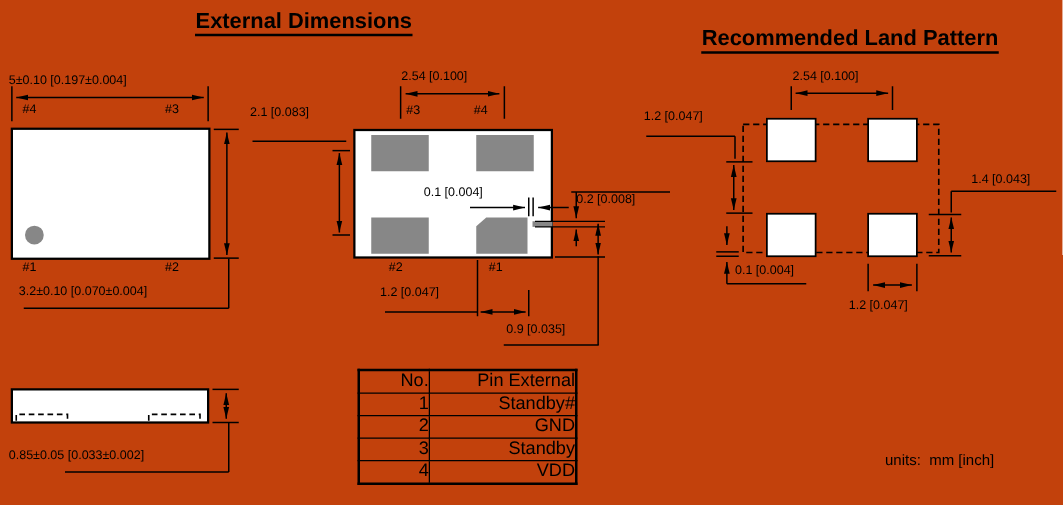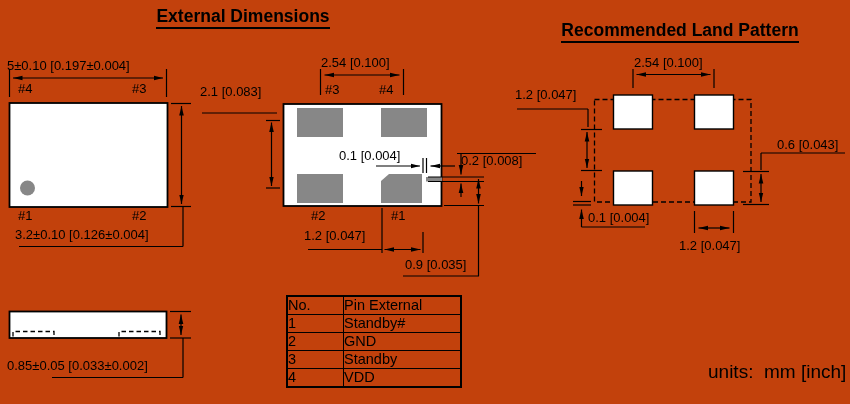--- a/index.html
+++ b/index.html
@@ -2,36 +2,36 @@
 <html><head>
 <meta charset="utf-8">
 <style>
   html,body{margin:0;padding:0;background:#fff;}
   .canvas{
     position:relative;width:850px;height:404px;background:#c2410c;
     font-family:Liberation Sans, sans-serif;color:#000;overflow:hidden;
   }
   .canvas svg{position:absolute;left:0;top:0;}
   .dim{
-    position:absolute;font-size:13px;line-height:1.1;white-space:pre;color:#000;
+    position:absolute;font-size:10px;line-height:1.1;white-space:pre;color:#000;
   }
   .title{
     position:absolute;font-size:17.5px;font-weight:bold;text-align:center;white-space:nowrap;
   }
   .title span{border-bottom:2.2px solid #000;padding-bottom:1px;}
   .pin-table{
     position:absolute;left:286px;top:295px;width:176px;
     border-collapse:collapse;border:2px solid #000;table-layout:fixed;
   }
   .pin-table td{
-    border:1.6px solid #000;text-align:left;vertical-align:middle;
+    border:1.6px solid #000;text-align:right;vertical-align:middle;
     font-size:14.5px;padding:0;height:17px;line-height:17px;
   }
   .pin-table td.c1{width:55px;}
-  .units{position:absolute;font-size:19px;white-space:pre;}
+  .units{position:absolute;font-size:12px;white-space:pre;}
 </style>
 </head>
 <body>
 
 <div class="canvas">
 
   <svg width="850" height="404" viewBox="0 0 850 404">
     <defs>
       <marker id="ah" viewBox="0 0 10 6" refX="9.5" refY="3" markerWidth="10" markerHeight="6" markerUnits="userSpaceOnUse" orient="auto-start-reverse">
         <path d="M0,0.7 L9.5,3 L0,5.3 z" fill="#000"></path>
@@ -126,38 +126,38 @@
   </svg>
 
   <div class="title" style="left:130px;top:6px;width:226px;"><span>External Dimensions</span></div>
   <div class="title" style="left:546px;top:20px;width:268px;"><span>Recommended Land Pattern</span></div>
 
   <div class="dim" style="left:7px;top:59px;">5±0.10 [0.197±0.004]</div>
   <div class="dim" style="left:18px;top:82px;">#4</div>
   <div class="dim" style="left:132px;top:82px;">#3</div>
   <div class="dim" style="left:18px;top:209px;">#1</div>
   <div class="dim" style="left:132px;top:209px;">#2</div>
-  <div class="dim" style="left:15px;top:228px;">3.2±0.10 [0.126±0.004]</div>
+  <div class="dim" style="left:15px;top:228px;">3.2±0.10 [0.070±0.004]</div>
 
   <div class="dim" style="left:7px;top:359px;text-align:center;">0.85±0.05 [0.033±0.002]</div>
 
   <div class="dim" style="left:321px;top:56px;">2.54 [0.100]</div>
   <div class="dim" style="left:325px;top:83px;">#3</div>
   <div class="dim" style="left:379px;top:83px;">#4</div>
   <div class="dim" style="left:200px;top:85px;">2.1 [0.083]</div>
   <div class="dim" style="left:339px;top:149px;">0.1 [0.004]</div>
   <div class="dim" style="left:461px;top:138px;margin-top:16px;">0.2 [0.008]</div>
   <div class="dim" style="left:311px;top:209px;">#2</div>
   <div class="dim" style="left:391px;top:209px;">#1</div>
   <div class="dim" style="left:304px;top:229px;">1.2 [0.047]</div>
   <div class="dim" style="left:405px;top:258px;">0.9 [0.035]</div>
 
   <div class="dim" style="left:634px;top:56px;">2.54 [0.100]</div>
   <div class="dim" style="left:515px;top:88px;">1.2 [0.047]</div>
-  <div class="dim" style="left:777px;top:138px;">0.6 [0.043]</div>
+  <div class="dim" style="left:777px;top:138px;">1.4 [0.043]</div>
   <div class="dim" style="left:588px;top:211px;">0.1 [0.004]</div>
   <div class="dim" style="left:679px;top:239px;">1.2 [0.047]</div>
 
   <table class="pin-table">
     <tbody>
       <tr>
         <td class="c1">No.</td>
         <td>Pin External</td>
       </tr>
       <tr>

